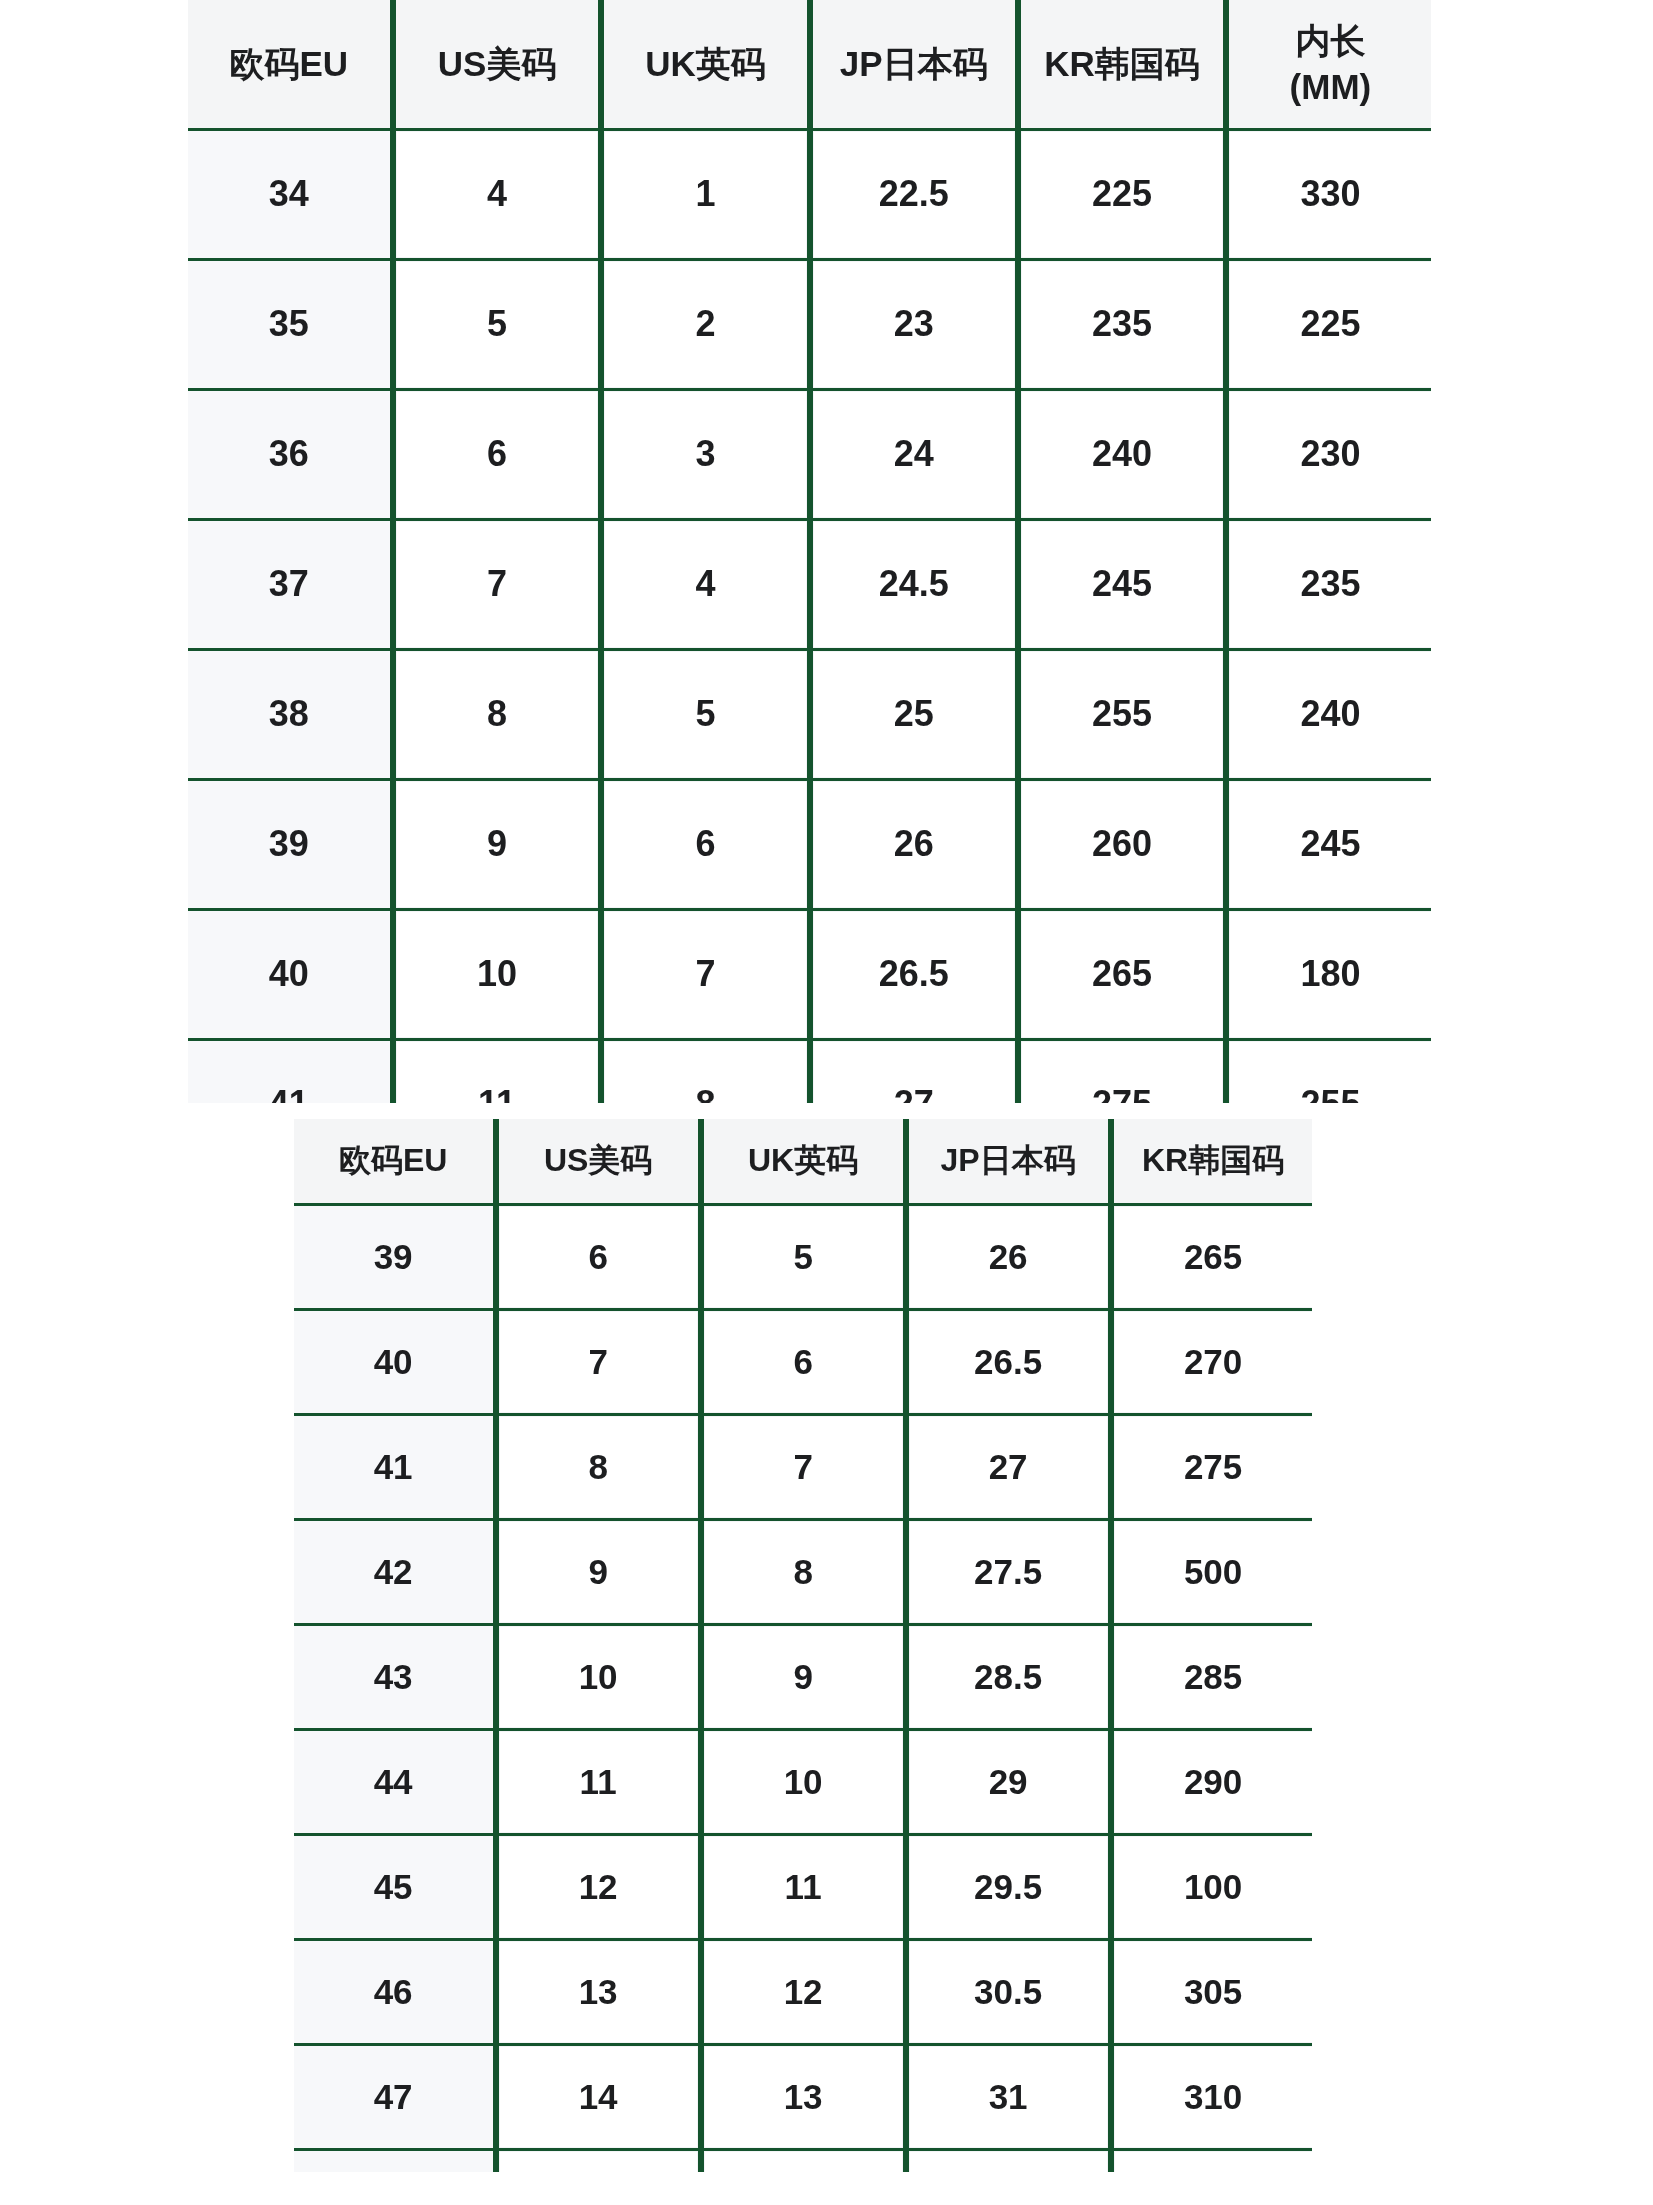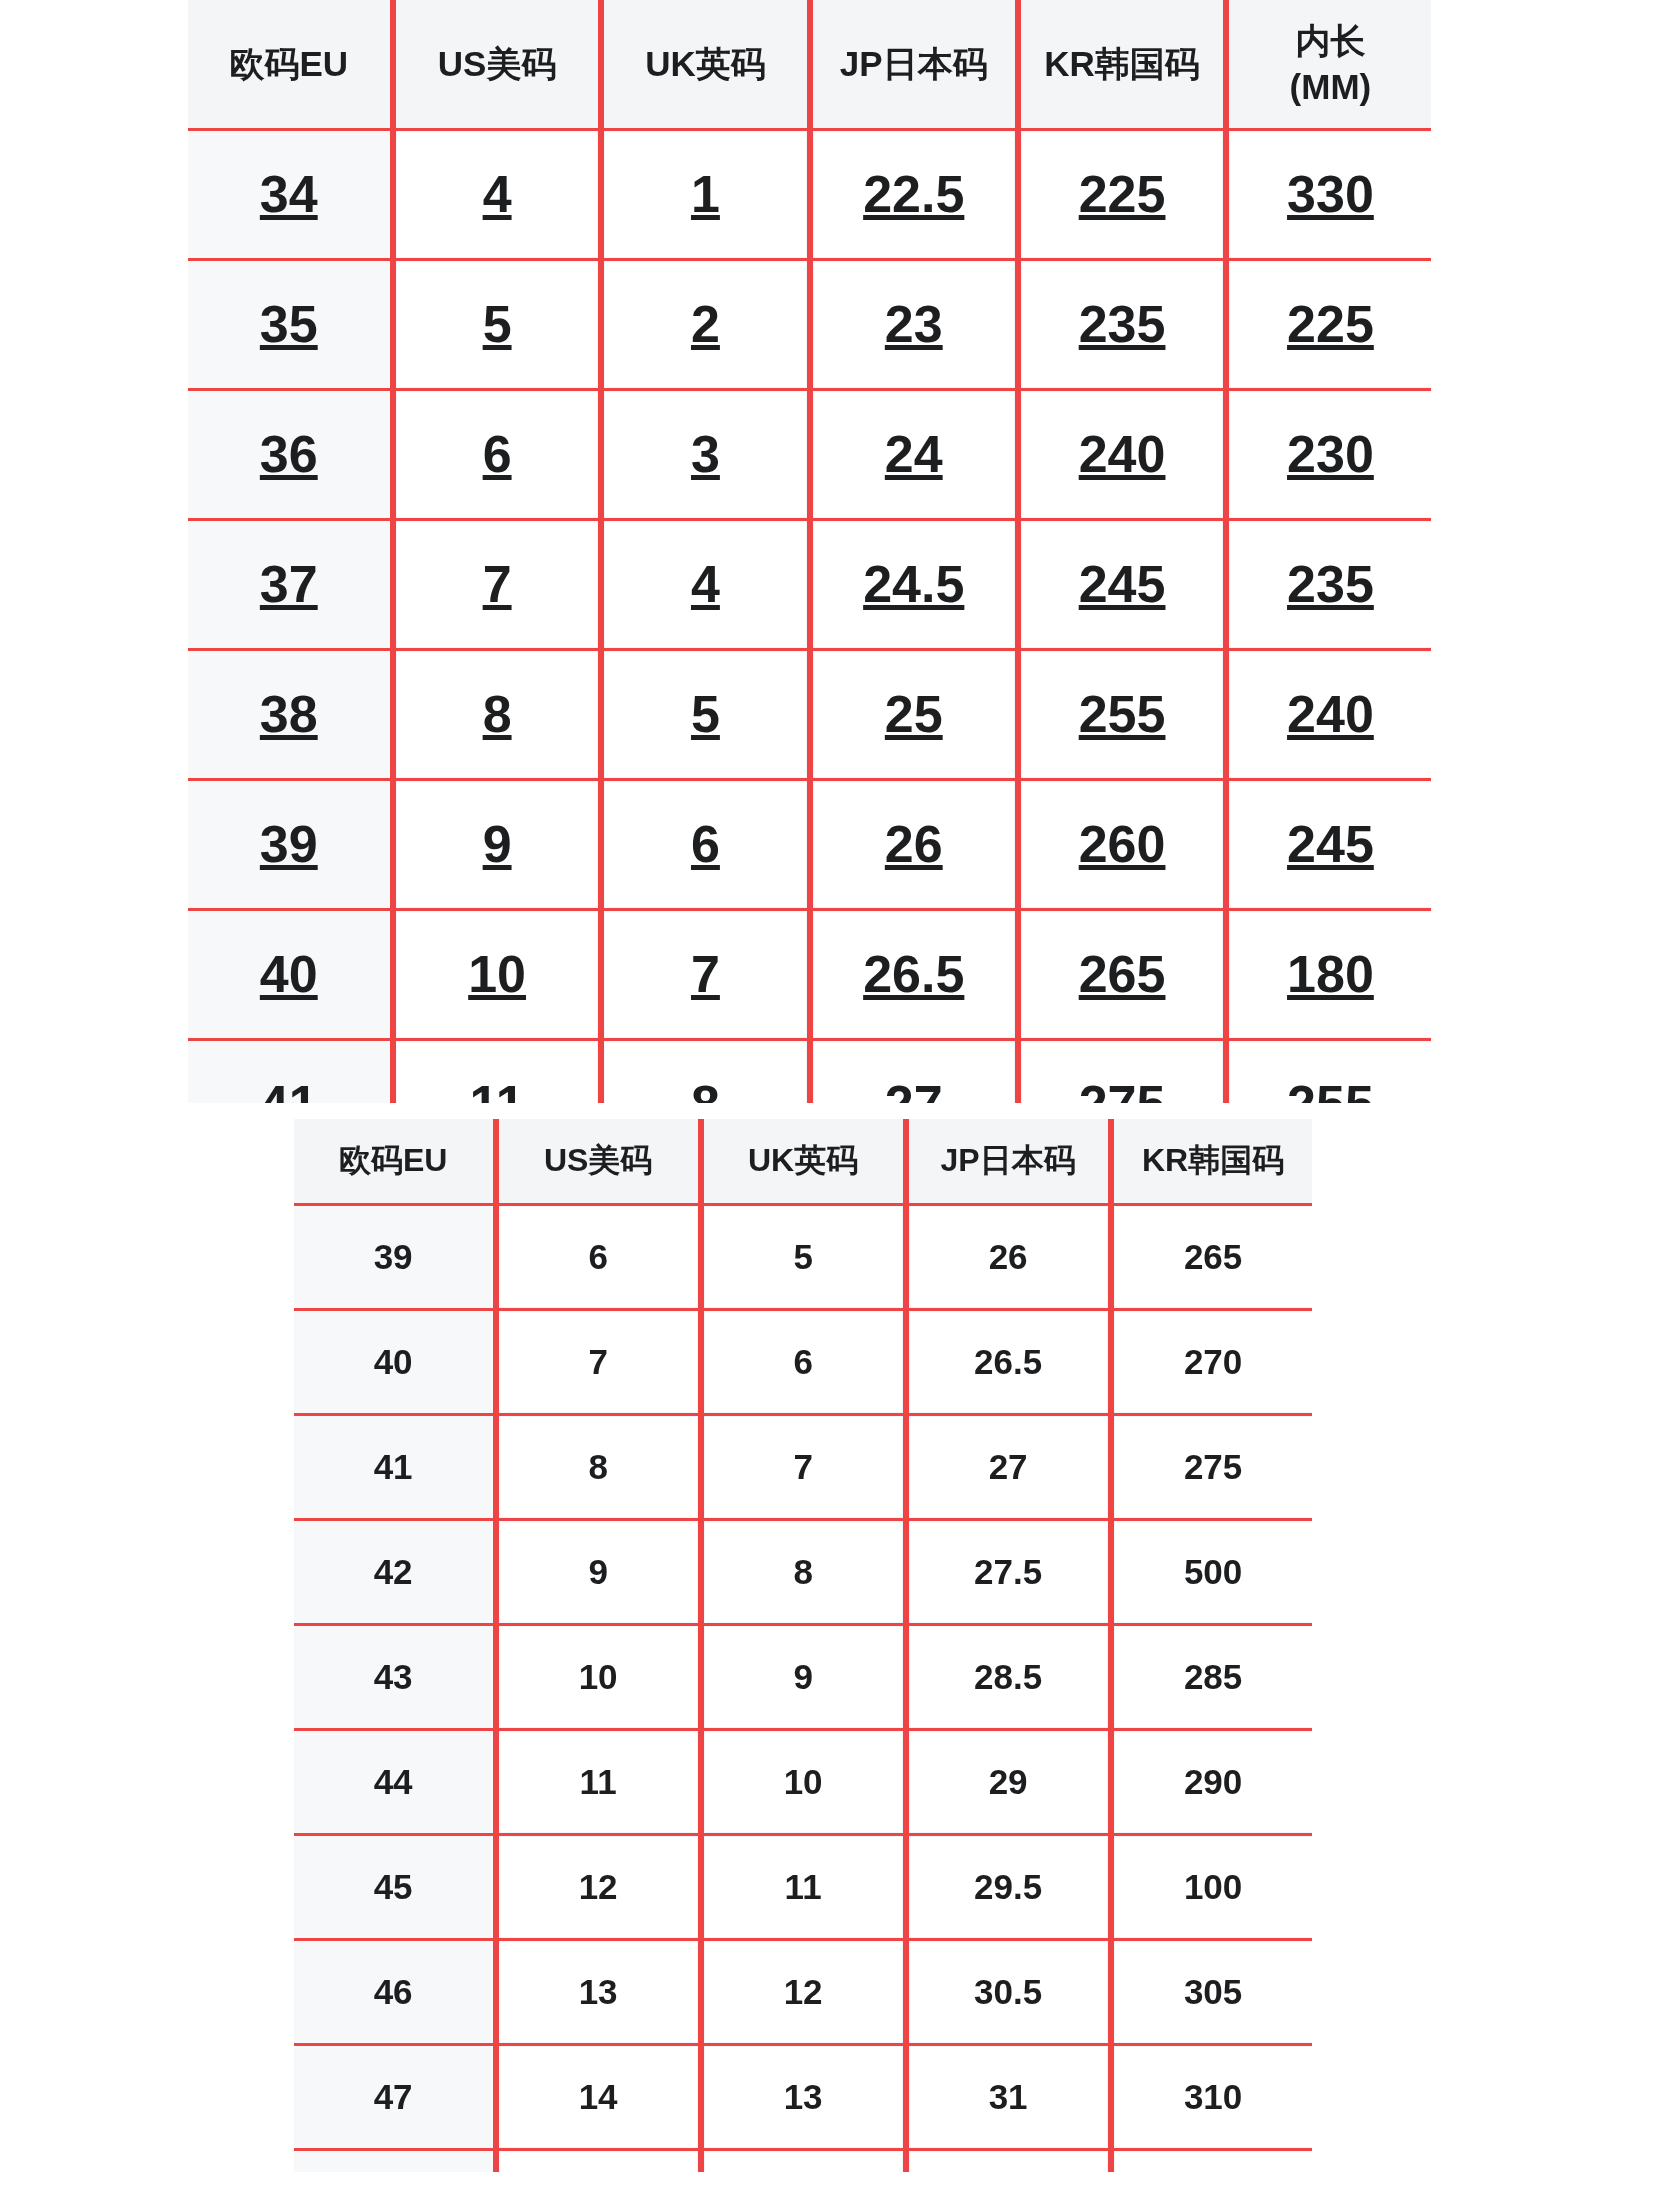--- a/index.html
+++ b/index.html
@@ -7,21 +7,21 @@
   body {
     width: 1654px; height: 2205px;
     position: relative;
     background: #ffffff;
     font-family: "Liberation Sans", "DejaVu Sans", sans-serif;
     color: #1d1e20;
   }
   .size-table-wrap {
     position: absolute;
     overflow: hidden;
-    background: #ef4444;
+    background: #14532d;
   }
   #table1-wrap { left: 188px; top: 0;      width: 1243px; height: 1103px; }
   #table2-wrap { left: 294px; top: 1119px; width: 1018px; height: 1053px; }
 
   table {
     border-collapse: separate;
     border-spacing: 6.4px 3.2px;
     table-layout: fixed;
     margin: -3.2px -6.4px;
   }
@@ -44,21 +44,21 @@
     vertical-align: middle;
     box-shadow: inset 0 0 0 0.8px #f1f2f5;
     padding: 0;
   }
   td.first {
     background: #f7f8fa;
     box-shadow: none;
   }
 
   #table1 th { height: 128px; font-size: 35px; }
-  #table1 td { height: 127px; font-size: 52px; text-decoration: underline; }
+  #table1 td { height: 127px; font-size: 36px; }
   #table2 th { height: 84px; font-size: 32px; }
   #table2 td { height: 102px; font-size: 35px; }
 </style>
 </head>
 <body>
 
 <div id="table1-wrap" class="size-table-wrap">
   <table id="table1">
       <thead>
         <tr>

